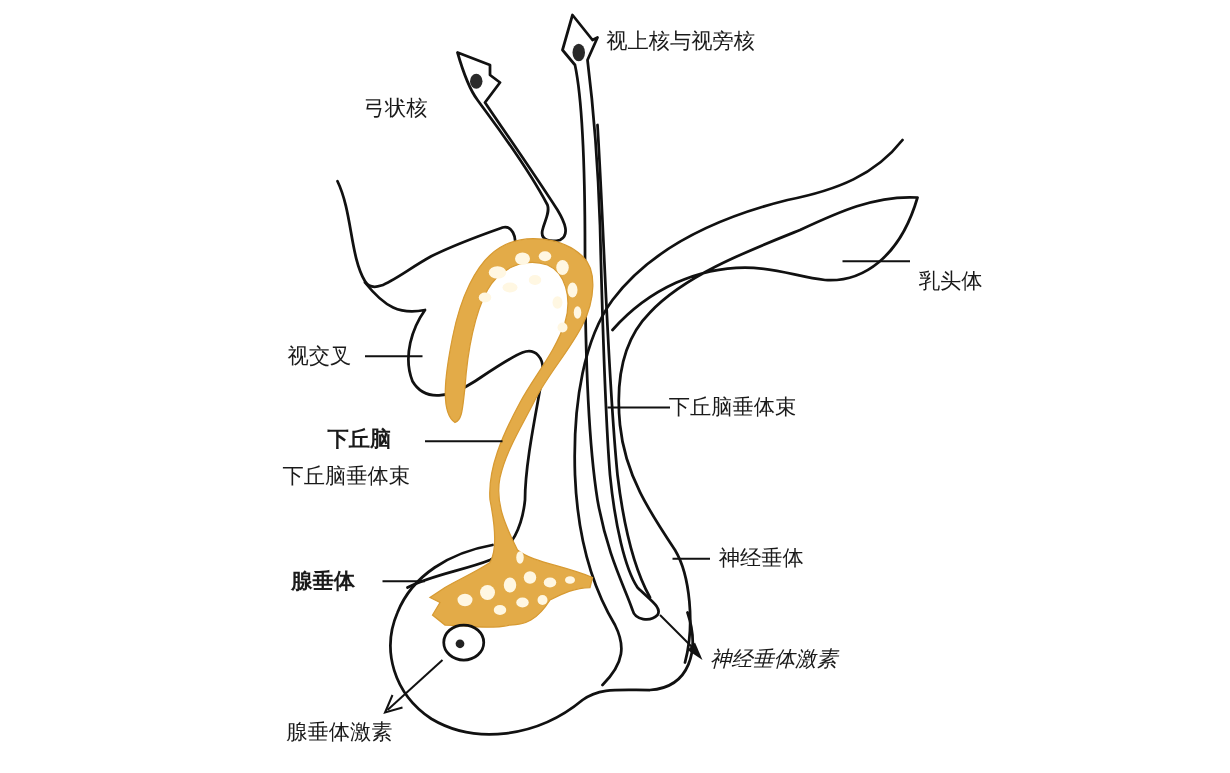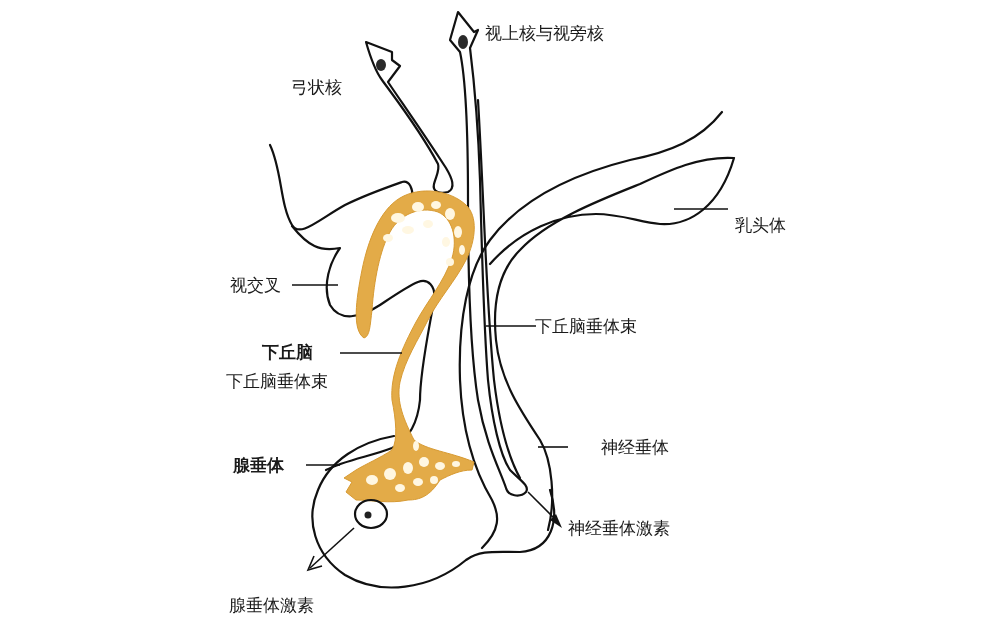--- a/index.html
+++ b/index.html
@@ -77,16 +77,16 @@
   <polyline class="leader" points="314,556 308,570 322,566"></polyline>
 </svg>
 
 <div class="label" style="left:485px; top:22px;">视上核与视旁核</div>
 <div class="label" style="left:291px; top:76px;">弓状核</div>
 <div class="label" style="left:735px; top:214px;">乳头体</div>
 <div class="label" style="left:218px; top:274px;margin-left:12px;">视交叉</div>
 <div class="label" style="left:535px; top:315px;text-align:center;">下丘脑垂体束</div>
 <div class="label" style="left:262px; top:341px;font-weight:bold;">下丘脑</div>
 <div class="label" style="left:226px; top:370px;">下丘脑垂体束</div>
-<div class="label" style="left:601px; top:436px;">神经垂体</div>
+<div class="label" style="left:575px; top:436px;font-family:Liberation Serif, serif;">神经垂体</div>
 <div class="label" style="left:233px; top:454px;font-weight:bold;">腺垂体</div>
-<div class="label" style="left:568px; top:517px;">神经垂体激素</div>
-<div class="label" style="left:229px; top:575px;margin-top:19px;">腺垂体激素</div>
+<div class="label" style="left:568px; top:517px;font-style:italic;">神经垂体激素</div>
+<div class="label" style="left:229px; top:575px;">腺垂体激素</div>
 
 </body></html>

